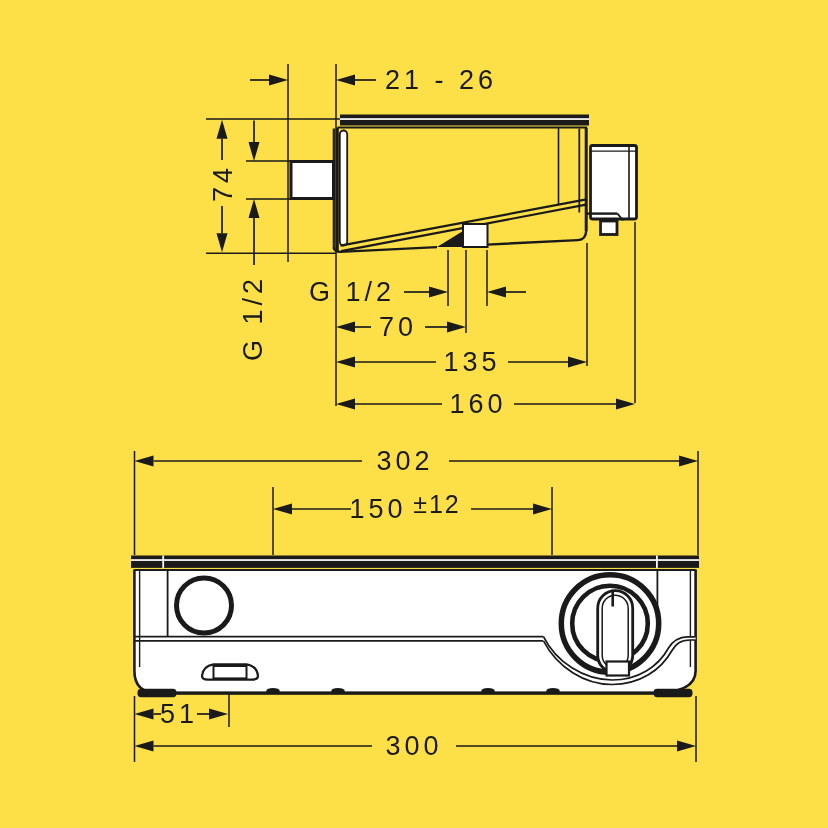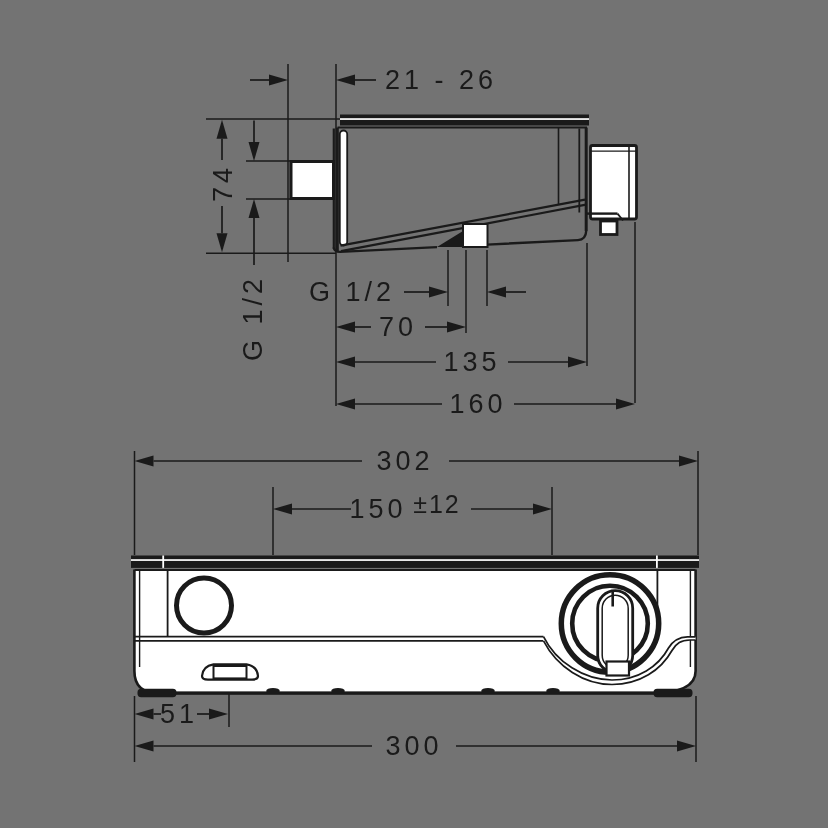--- a/index.html
+++ b/index.html
@@ -1,16 +1,16 @@
 <!DOCTYPE html>
 <html><head>
 <meta charset="utf-8">
 <style>
   html,body{margin:0;padding:0;background:#ffffff;}
-  .stage{position:relative;width:828px;height:828px;background:#737373;overflow:hidden;}
+  .stage{position:relative;width:828px;height:828px;background:#fde047;overflow:hidden;}
   svg{position:absolute;inset:0;display:block;}
   svg text{
     font-family:"Liberation Sans", sans-serif;
     font-size:27px;
     letter-spacing:4px;
     fill:#1a1a1a;
     font-weight:400;
   }
   svg text.small{font-size:25px;letter-spacing:2px;}
   .s{stroke:#1a1a1a;fill:none;}

